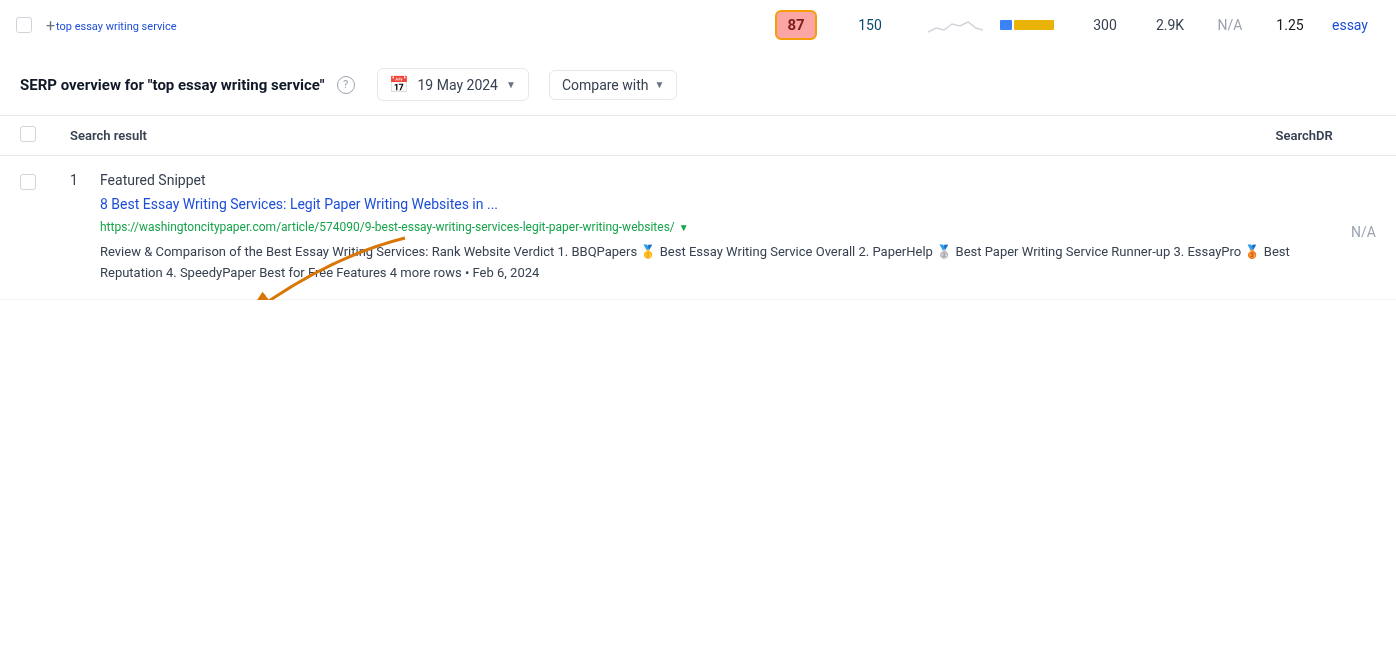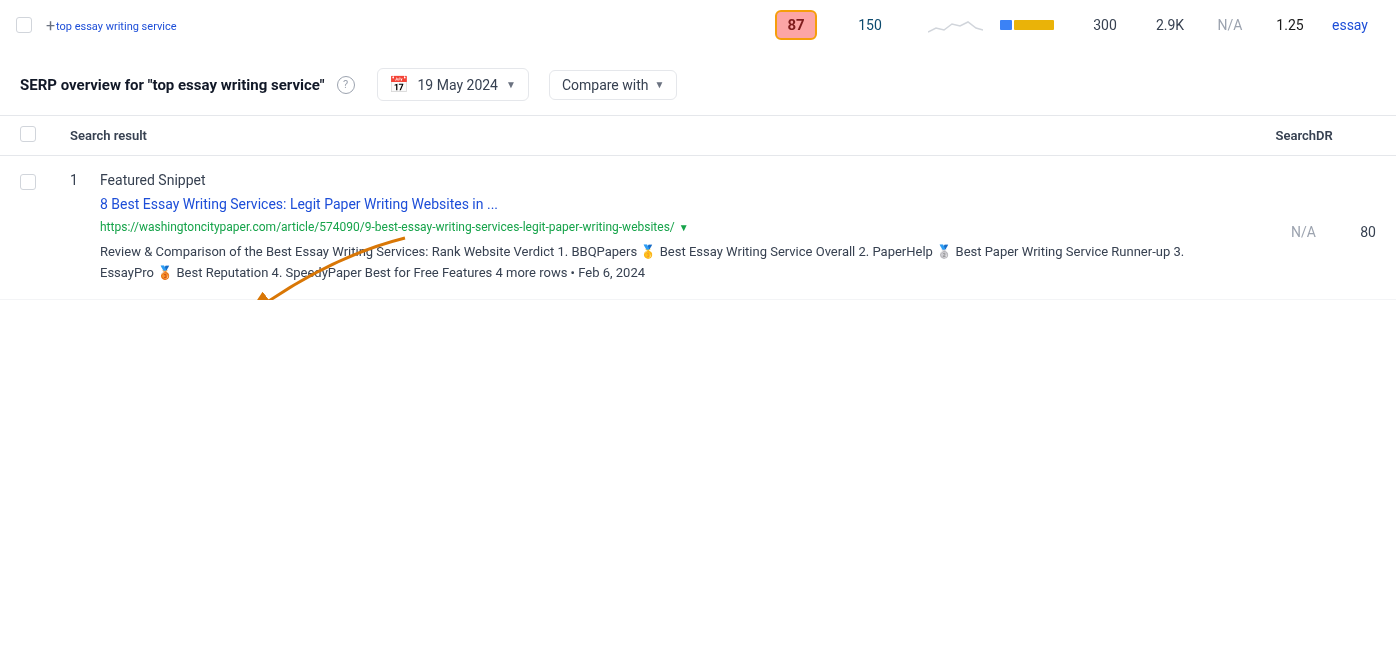--- a/index.html
+++ b/index.html
@@ -368,16 +368,15 @@
     <div class="result-content">
       <div class="featured-snippet-label">Featured Snippet</div>
       <a class="result-title-link">8 Best Essay Writing Services: Legit Paper Writing Websites in ...</a>
       <div class="result-url">
         <span>https://washingtoncitypaper.com/article/574090/9-best-essay-writing-services-legit-paper-writing-websites/</span>
         <span class="url-dropdown">▼</span>
       </div>
       <div class="result-description">Review &amp; Comparison of the Best Essay Writing Services: Rank Website Verdict 1. BBQPapers 🥇 Best Essay Writing Service Overall 2. PaperHelp 🥈 Best Paper Writing Service Runner-up 3. EssayPro 🥉 Best Reputation 4. SpeedyPaper Best for Free Features 4 more rows • Feb 6, 2024</div>
     </div>
     <div class="result-words">N/A</div>
-    <div class="result-dr">80</div>
   </div>
 
 </div>
 
 </body></html>

